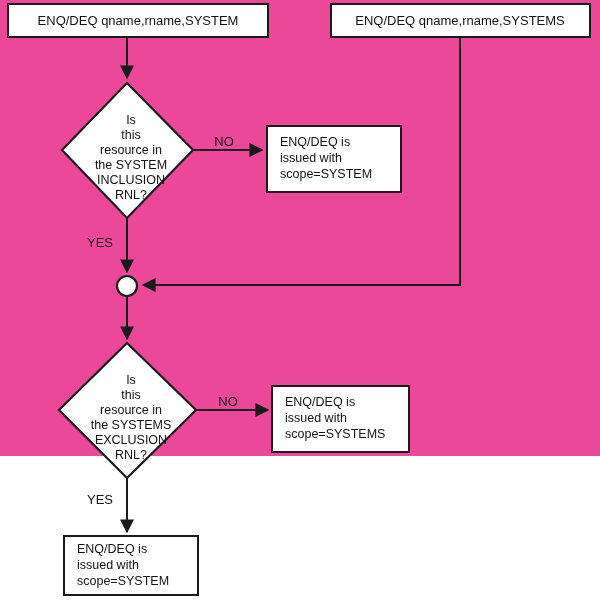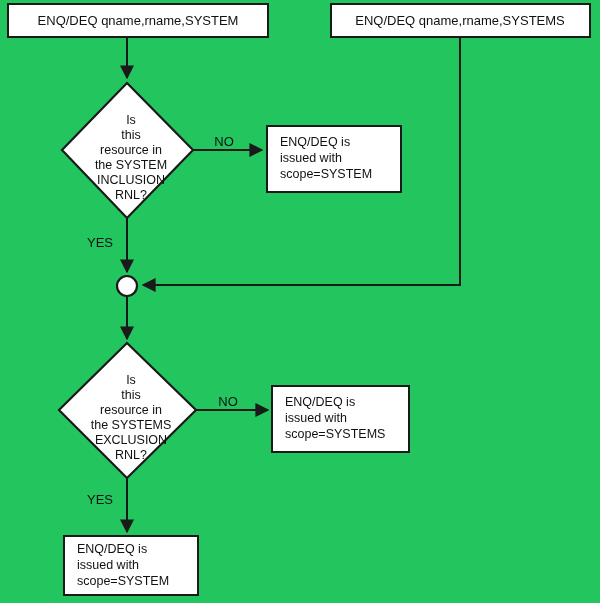--- a/index.html
+++ b/index.html
@@ -9,22 +9,22 @@
   }
   body {
     width: 600px;
     height: 603px;
     font-family: "Liberation Sans", sans-serif;
     overflow: hidden;
   }
   #flowchart-root {
     position: relative;
     width: 600px;
-    height: 603px;
-    background: #22c55e;
+    height: 456px;
+    background: #ec4899;
   }
   svg#flow-svg {
     display: block;
     width: 600px;
     height: 603px;
   }
   .node-shape {
     fill: #ffffff;
     stroke: #1a1a1a;
     stroke-width: 2;

